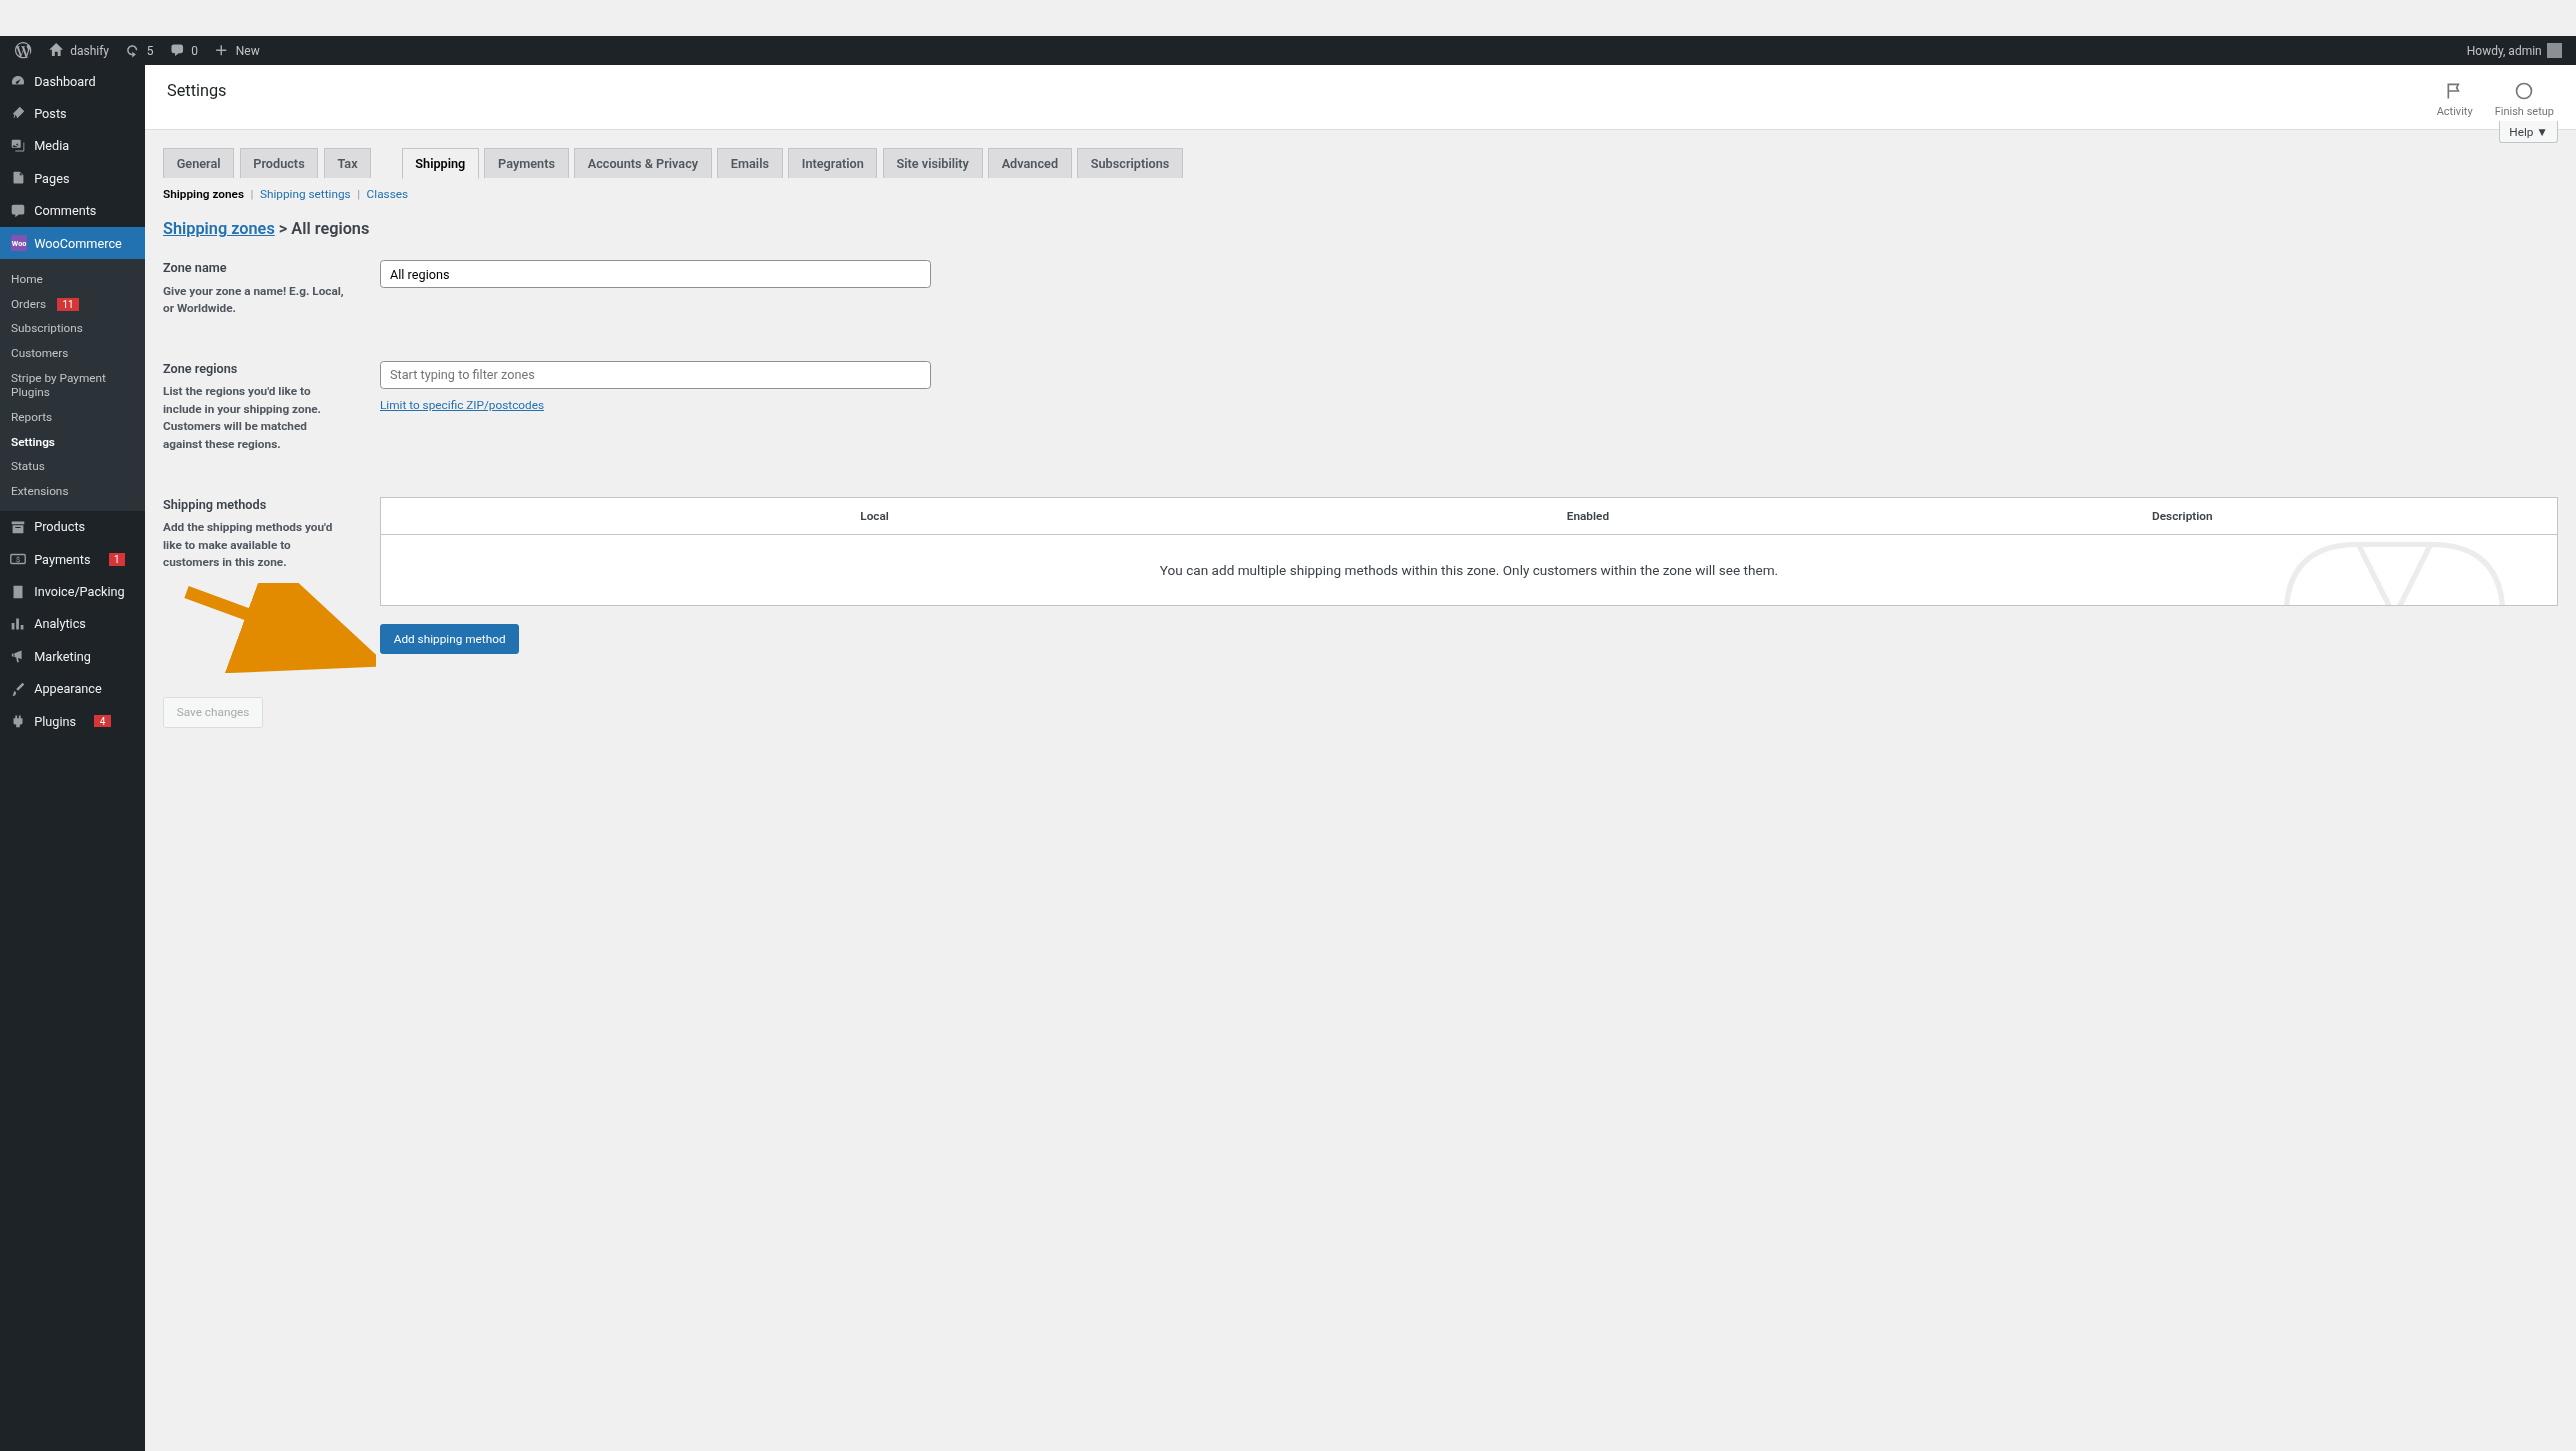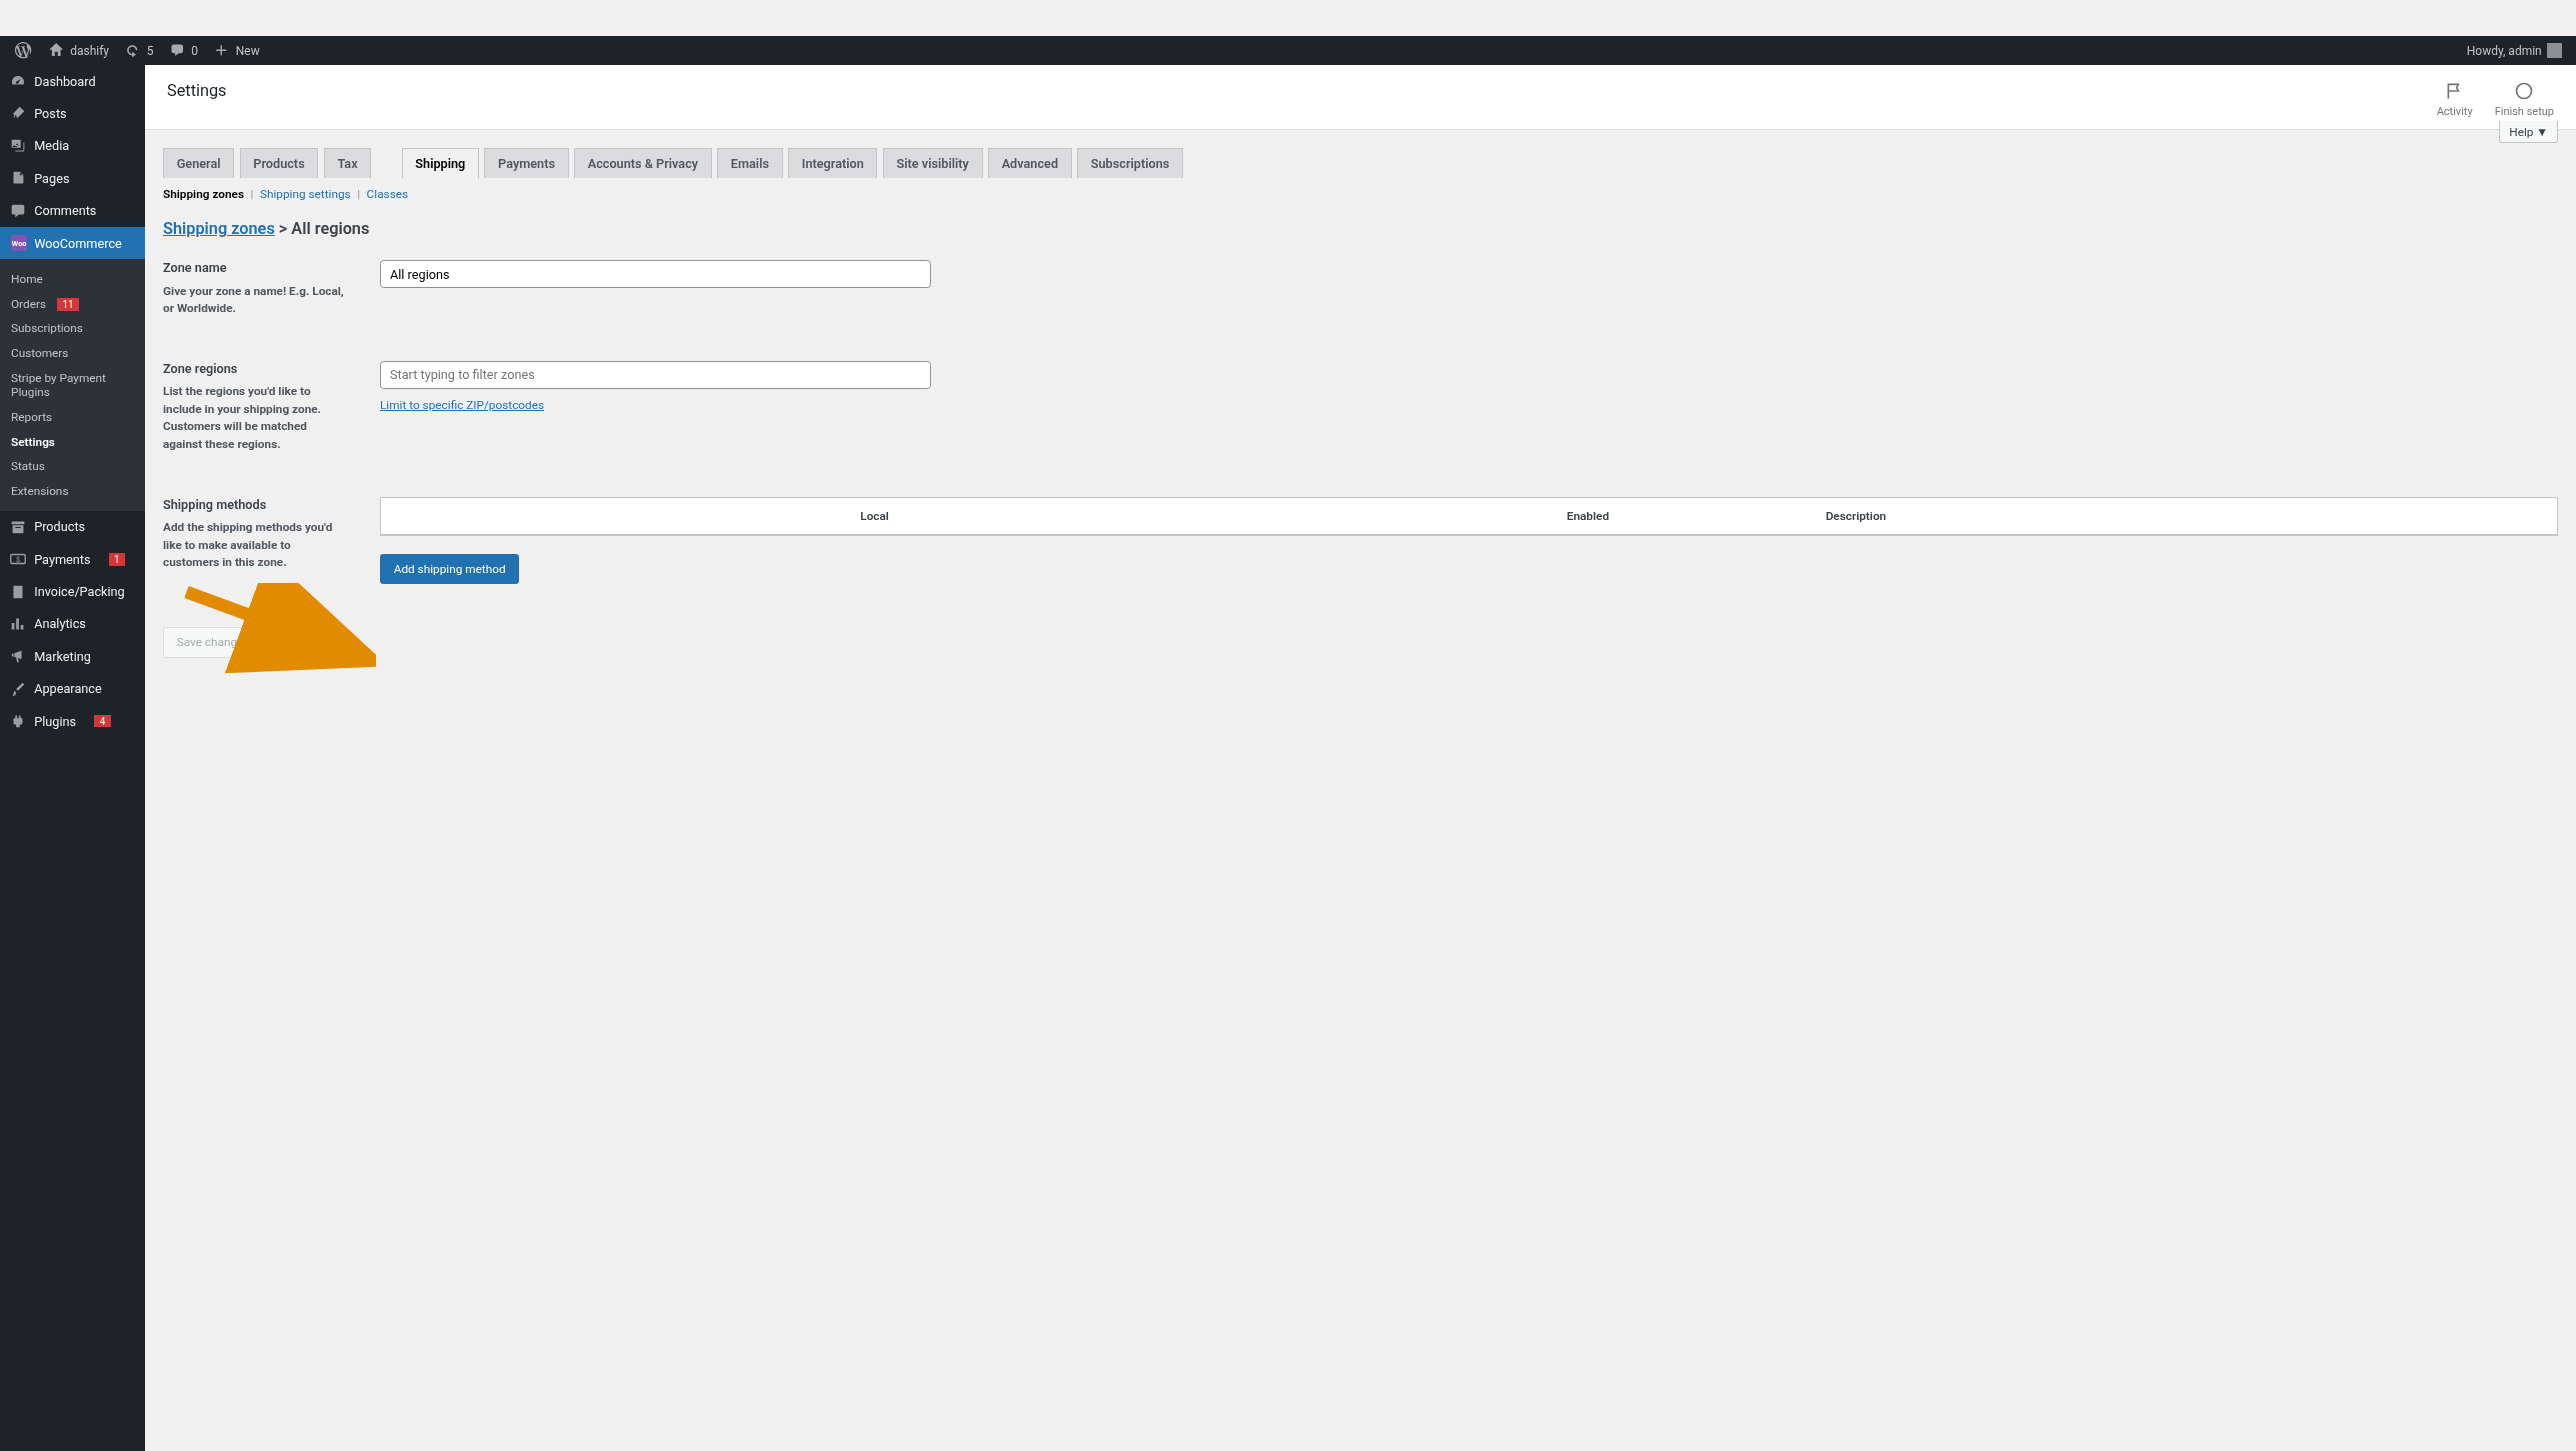--- a/index.html
+++ b/index.html
@@ -63,21 +63,21 @@
 .form-label p { font-size: 11.8px; color: #50575e; line-height: 1.5; font-weight: bold; }
 .form-field { flex: 1; max-width: 551px; }
 .form-field input[type=text] { width: 100%; padding: 5.4px 9px; border: 0.9px solid #8c8f94; border-radius: 3.6px; font-size: 12.7px; background: #fff; }
 .form-field .link { color: #2271b1; text-decoration: underline; font-size: 11.8px; display: inline-block; margin-top: 9px; cursor: pointer; }
 
 
 .methods-table { flex: 1; border: 0.9px solid #c3c4c7; background: #fff; }
 .methods-header { display: flex; padding: 11px 18px; border-bottom: 0.9px solid #c3c4c7; font-weight: 600; }
 .methods-header .col-title { flex: 2; text-align: center; }
 .methods-header .col-enabled { flex: 1; text-align: center; }
-.methods-header .col-desc { flex: 1.5; }
+.methods-header .col-desc { flex: 1.5; text-align: center; }
 .methods-empty { padding: 27px 18px; text-align: center; font-size: 13.6px; color: #3c434a; position: relative; overflow: hidden; }
 .methods-bg { position: absolute; right: 36px; top: -9px; opacity: 0.07; }
 
 
 .btn-primary { background: #2271b1; color: #fff; border: 0.9px solid #2271b1; padding: 7.2px 12.7px; font-size: 11.8px; cursor: pointer; border-radius: 2.7px; }
 .btn-secondary { background: #f6f7f7; color: #a7aaad; border: 0.9px solid #dcdcde; padding: 7.2px 12.7px; font-size: 11.8px; cursor: not-allowed; border-radius: 2.7px; }
 
 
 .arrow-annotation { position: absolute; pointer-events: none; }
 </style>
@@ -340,20 +340,30 @@
           <h3>Shipping methods</h3>
           <p>Add the shipping methods you'd like to make available to customers in this zone.</p>
         </div>
         <div style="flex:1;">
           <div class="methods-table">
             <div class="methods-header">
               <div class="col-title">Local</div>
               <div class="col-enabled">Enabled</div>
               <div class="col-desc">Description</div>
             </div>
+            <div class="methods-empty">
+              <svg class="methods-bg" width="253" height="118" viewBox="0 0 280 130" fill="#000">
+                  <circle cx="70" cy="110" r="18" fill="none" stroke="#000" stroke-width="6"></circle>
+                  <circle cx="210" cy="110" r="18" fill="none" stroke="#000" stroke-width="6"></circle>
+                  <path d="M20 100 Q 20 20 100 20 L 180 20 Q 260 20 260 100" fill="none" stroke="#000" stroke-width="6"></path>
+                  <path d="M100 20 L 140 100" stroke="#000" stroke-width="6"></path>
+                  <path d="M180 20 L 140 100" stroke="#000" stroke-width="6"></path>
+                </svg>
+              <span>You can add multiple shipping methods within this zone. Only customers within the zone will see them.</span>
+            </div>
           </div>
           <div style="margin-top:18px;">
             <button class="btn-primary">Add shipping method</button>
           </div>
         </div>
 
         <svg class="arrow-annotation" style="left:13.6px; top:86px;" width="199" height="90" viewBox="0 0 220 100">
           <defs>
               <marker id="ah" markerWidth="12" markerHeight="12" refX="9" refY="5" orient="auto">
                 <polygon points="0,0 12,5 0,10" fill="#e28a00"></polygon>

